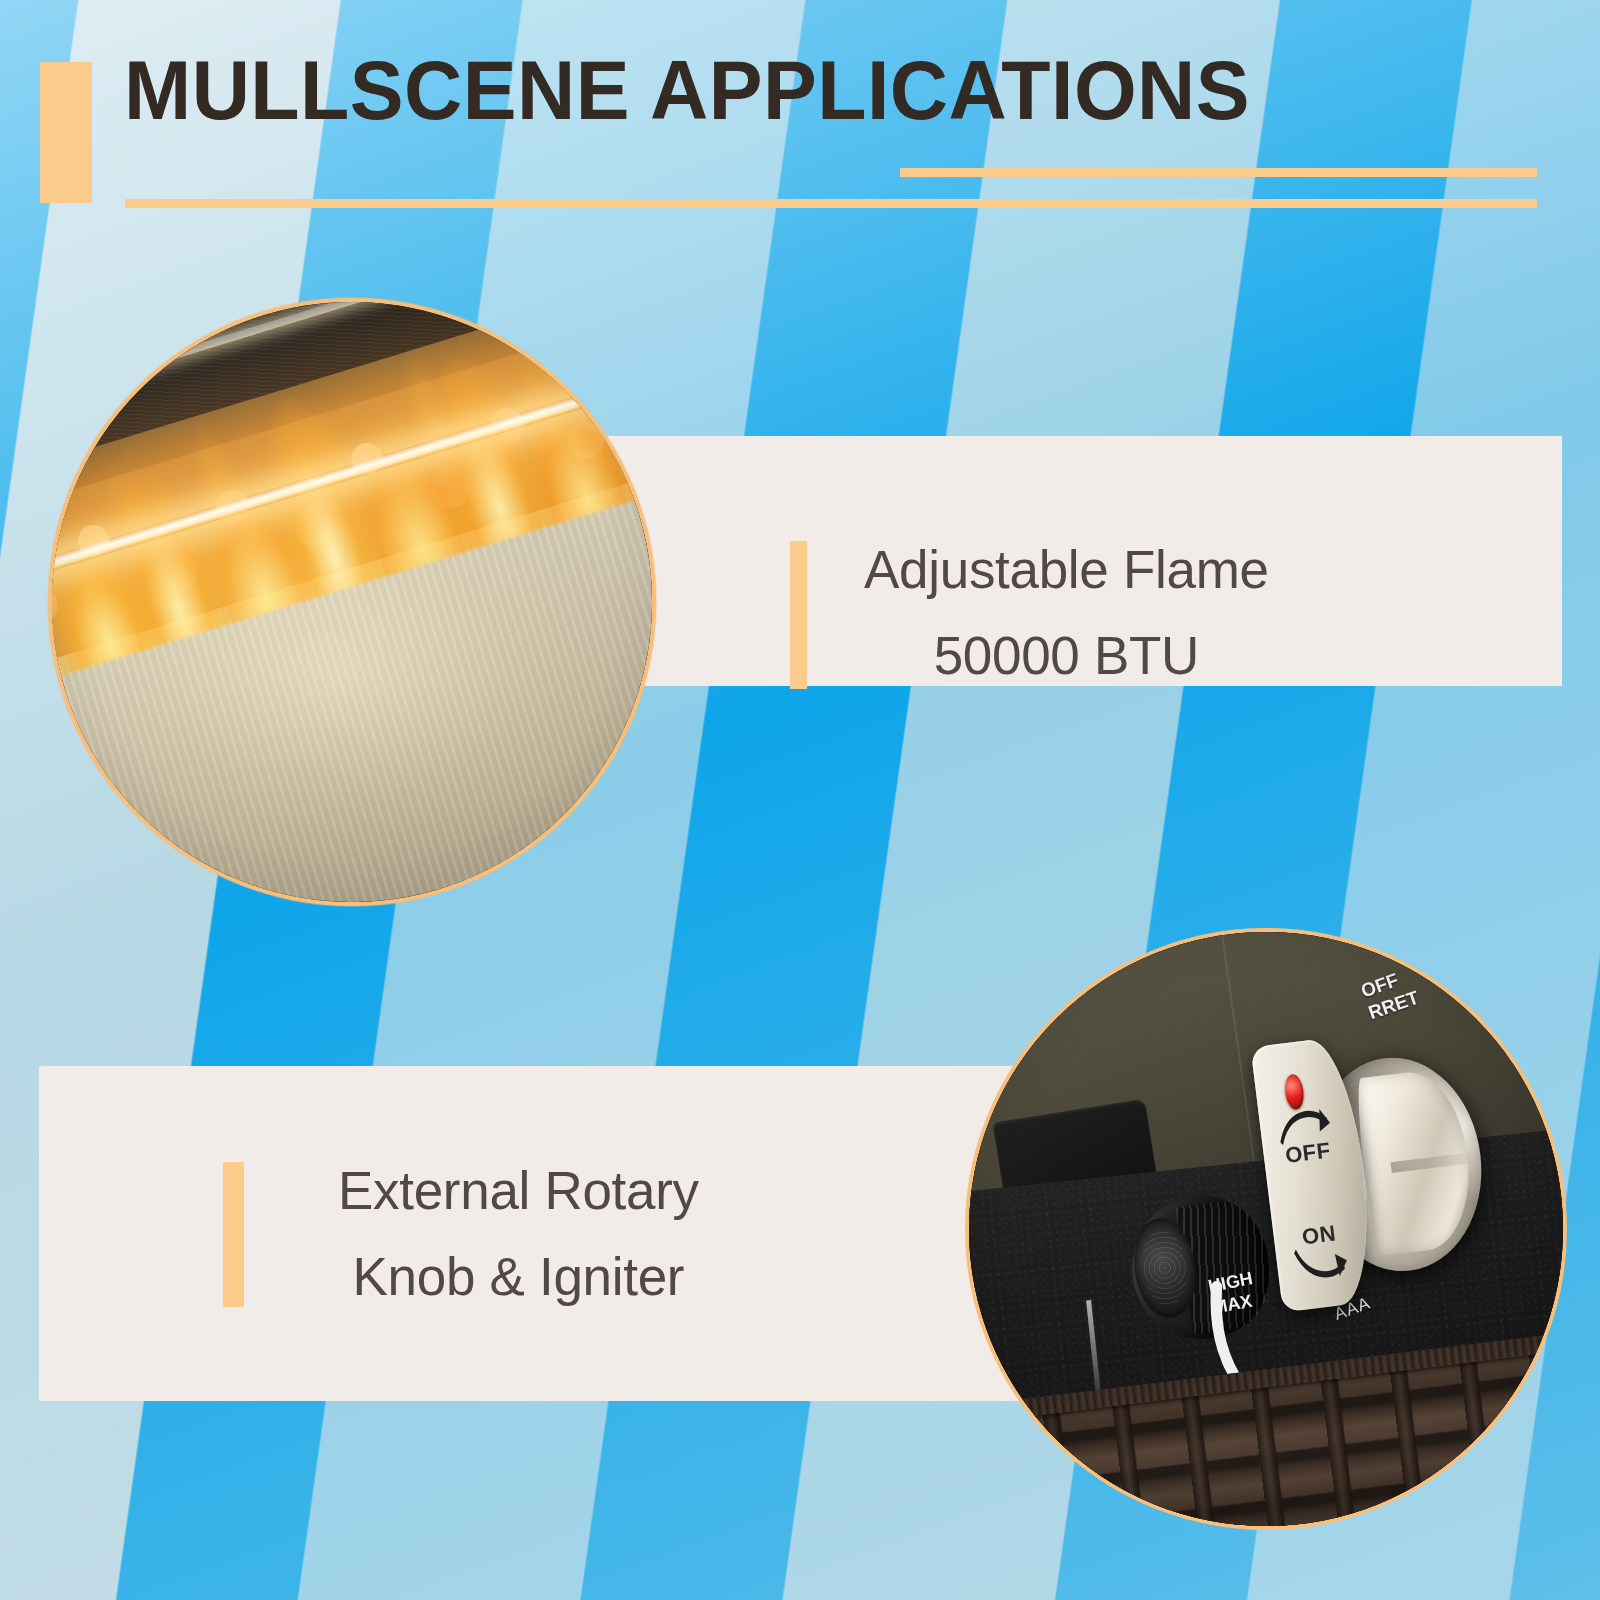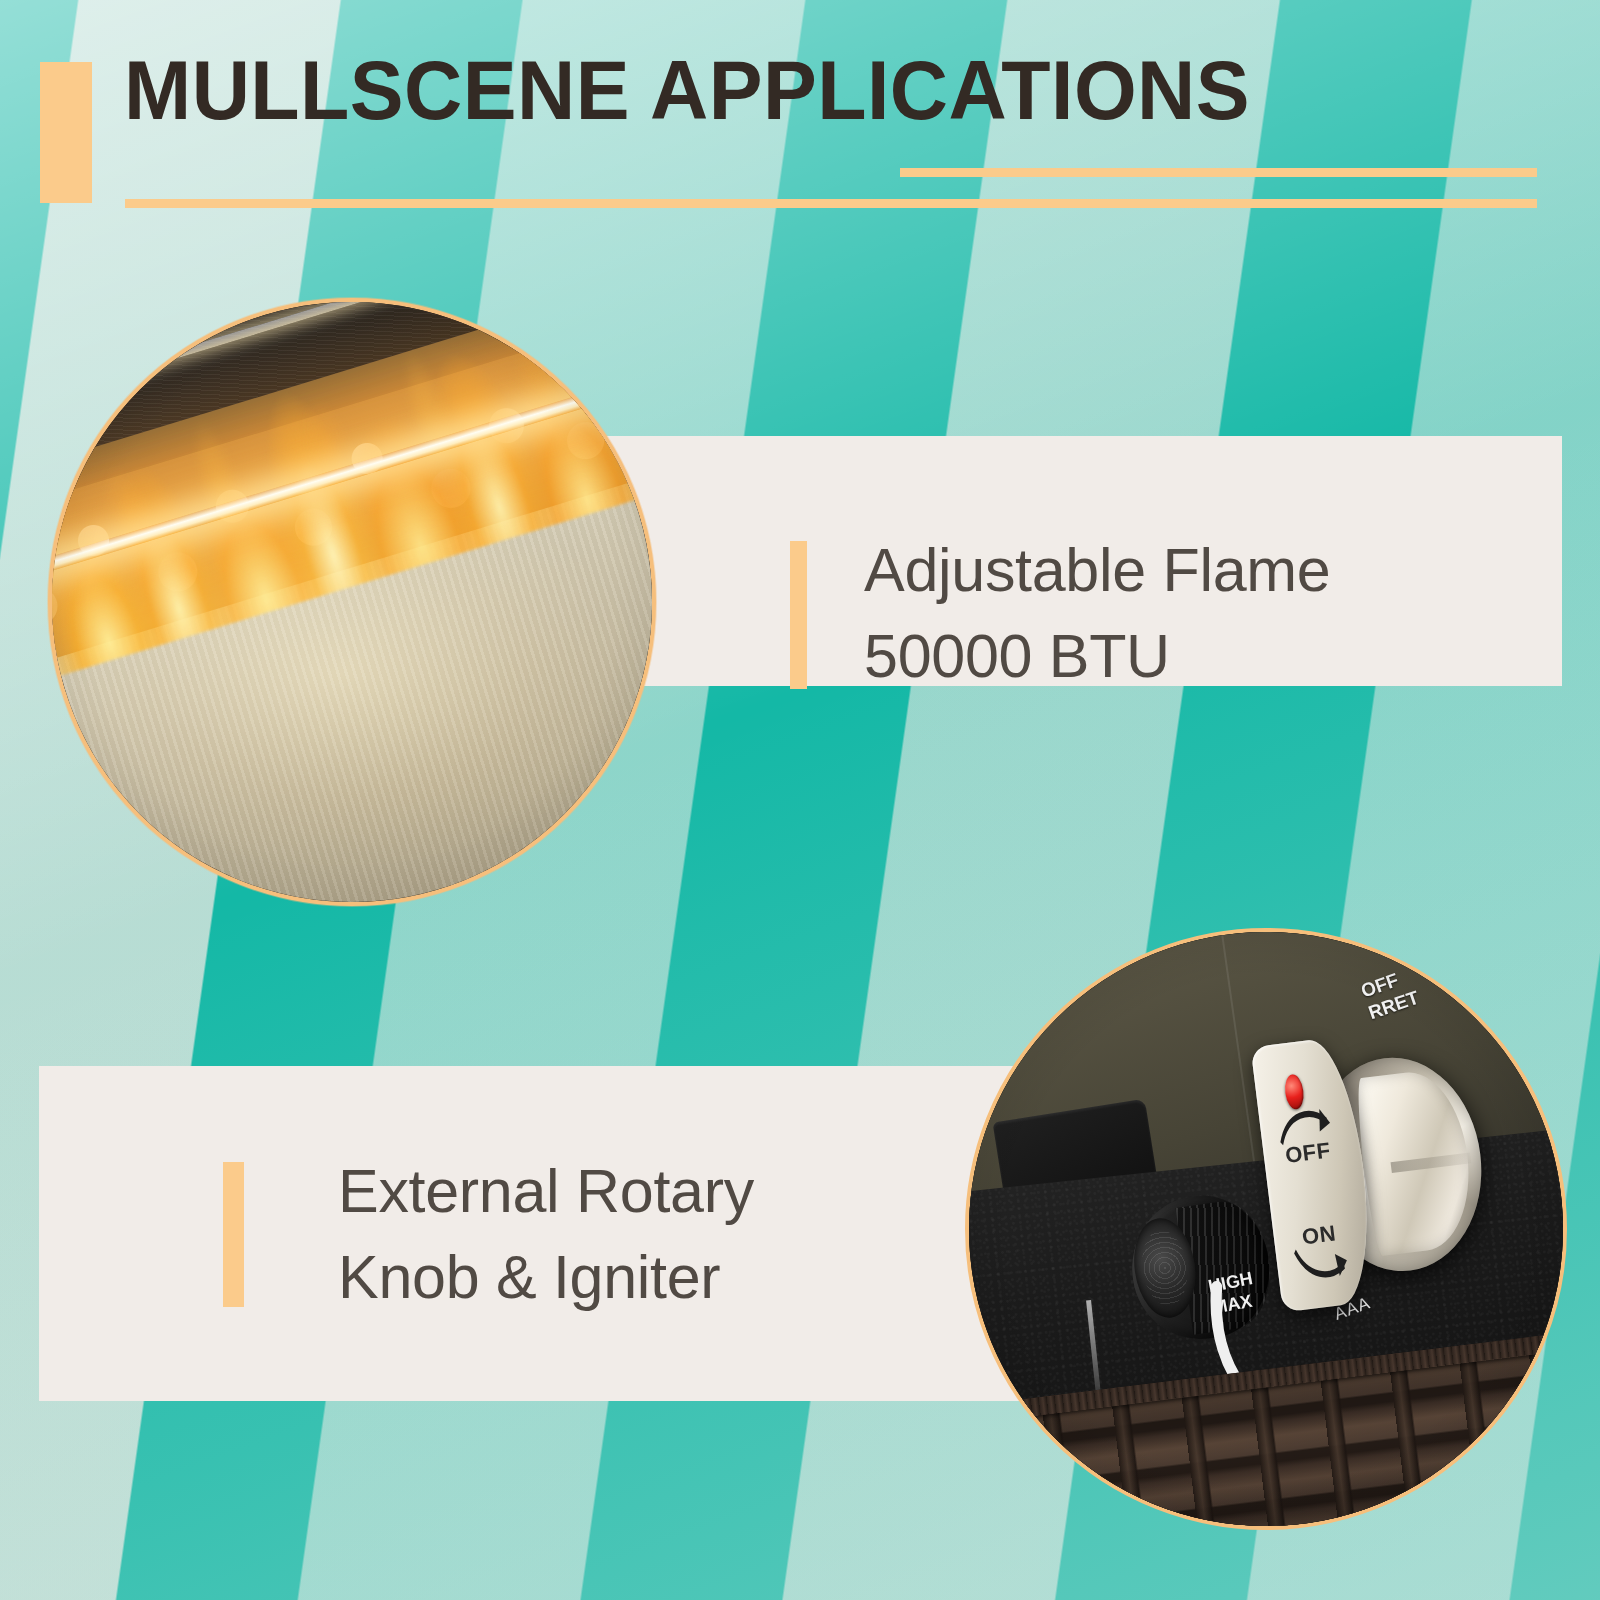--- a/index.html
+++ b/index.html
@@ -8,21 +8,21 @@
   body {
     font-family:"Liberation Sans", sans-serif;
     background:#FAF8F5;
     overflow:hidden;
     position:relative;
   }
 
   
   #page {
     position:absolute; left:0; top:0; width:1600px; height:1600px;
-    background:#14b8a6;
+    background:#0ea5e9;
     overflow:hidden;
   }
 
   
   .bg-stripes {
     position:absolute; left:-300px; top:-200px; width:2400px; height:2200px;
     transform:rotate(8deg);
     background:
       linear-gradient(90deg,
         rgba(238,234,228,0.0) 0px,  rgba(238,234,228,0.0) 260px,
@@ -73,24 +73,25 @@
   .panel-top   { left:232px; top:436px;  width:1330px; height:250px; }
   .panel-bottom{ left:39px;  top:1066px; width:1332px; height:335px; }
 
   .feature-bar { position:absolute; background:#FBCB8B; }
   .feature-bar-top    { left:790px; top:541px;  width:17px; height:148px; }
   .feature-bar-bottom { left:223px; top:1162px; width:21px; height:145px; }
 
   .feature-text {
     position:absolute;
     color:#514A44;
-    font-size:61px;
+    font-size:53px;
     line-height:86px;
     letter-spacing:-0.3px;
     white-space:pre-line;
+    text-align:center;
   }
   .feature-text-top    { left:864px; top:527px; }
   .feature-text-bottom { left:298px; top:1148px;margin-left:40px; }
 
   
   .circle {
     position:absolute; border-radius:50%; overflow:hidden;
   }
   .flame-circle {
     left:48px; top:298px; width:608px; height:608px;

